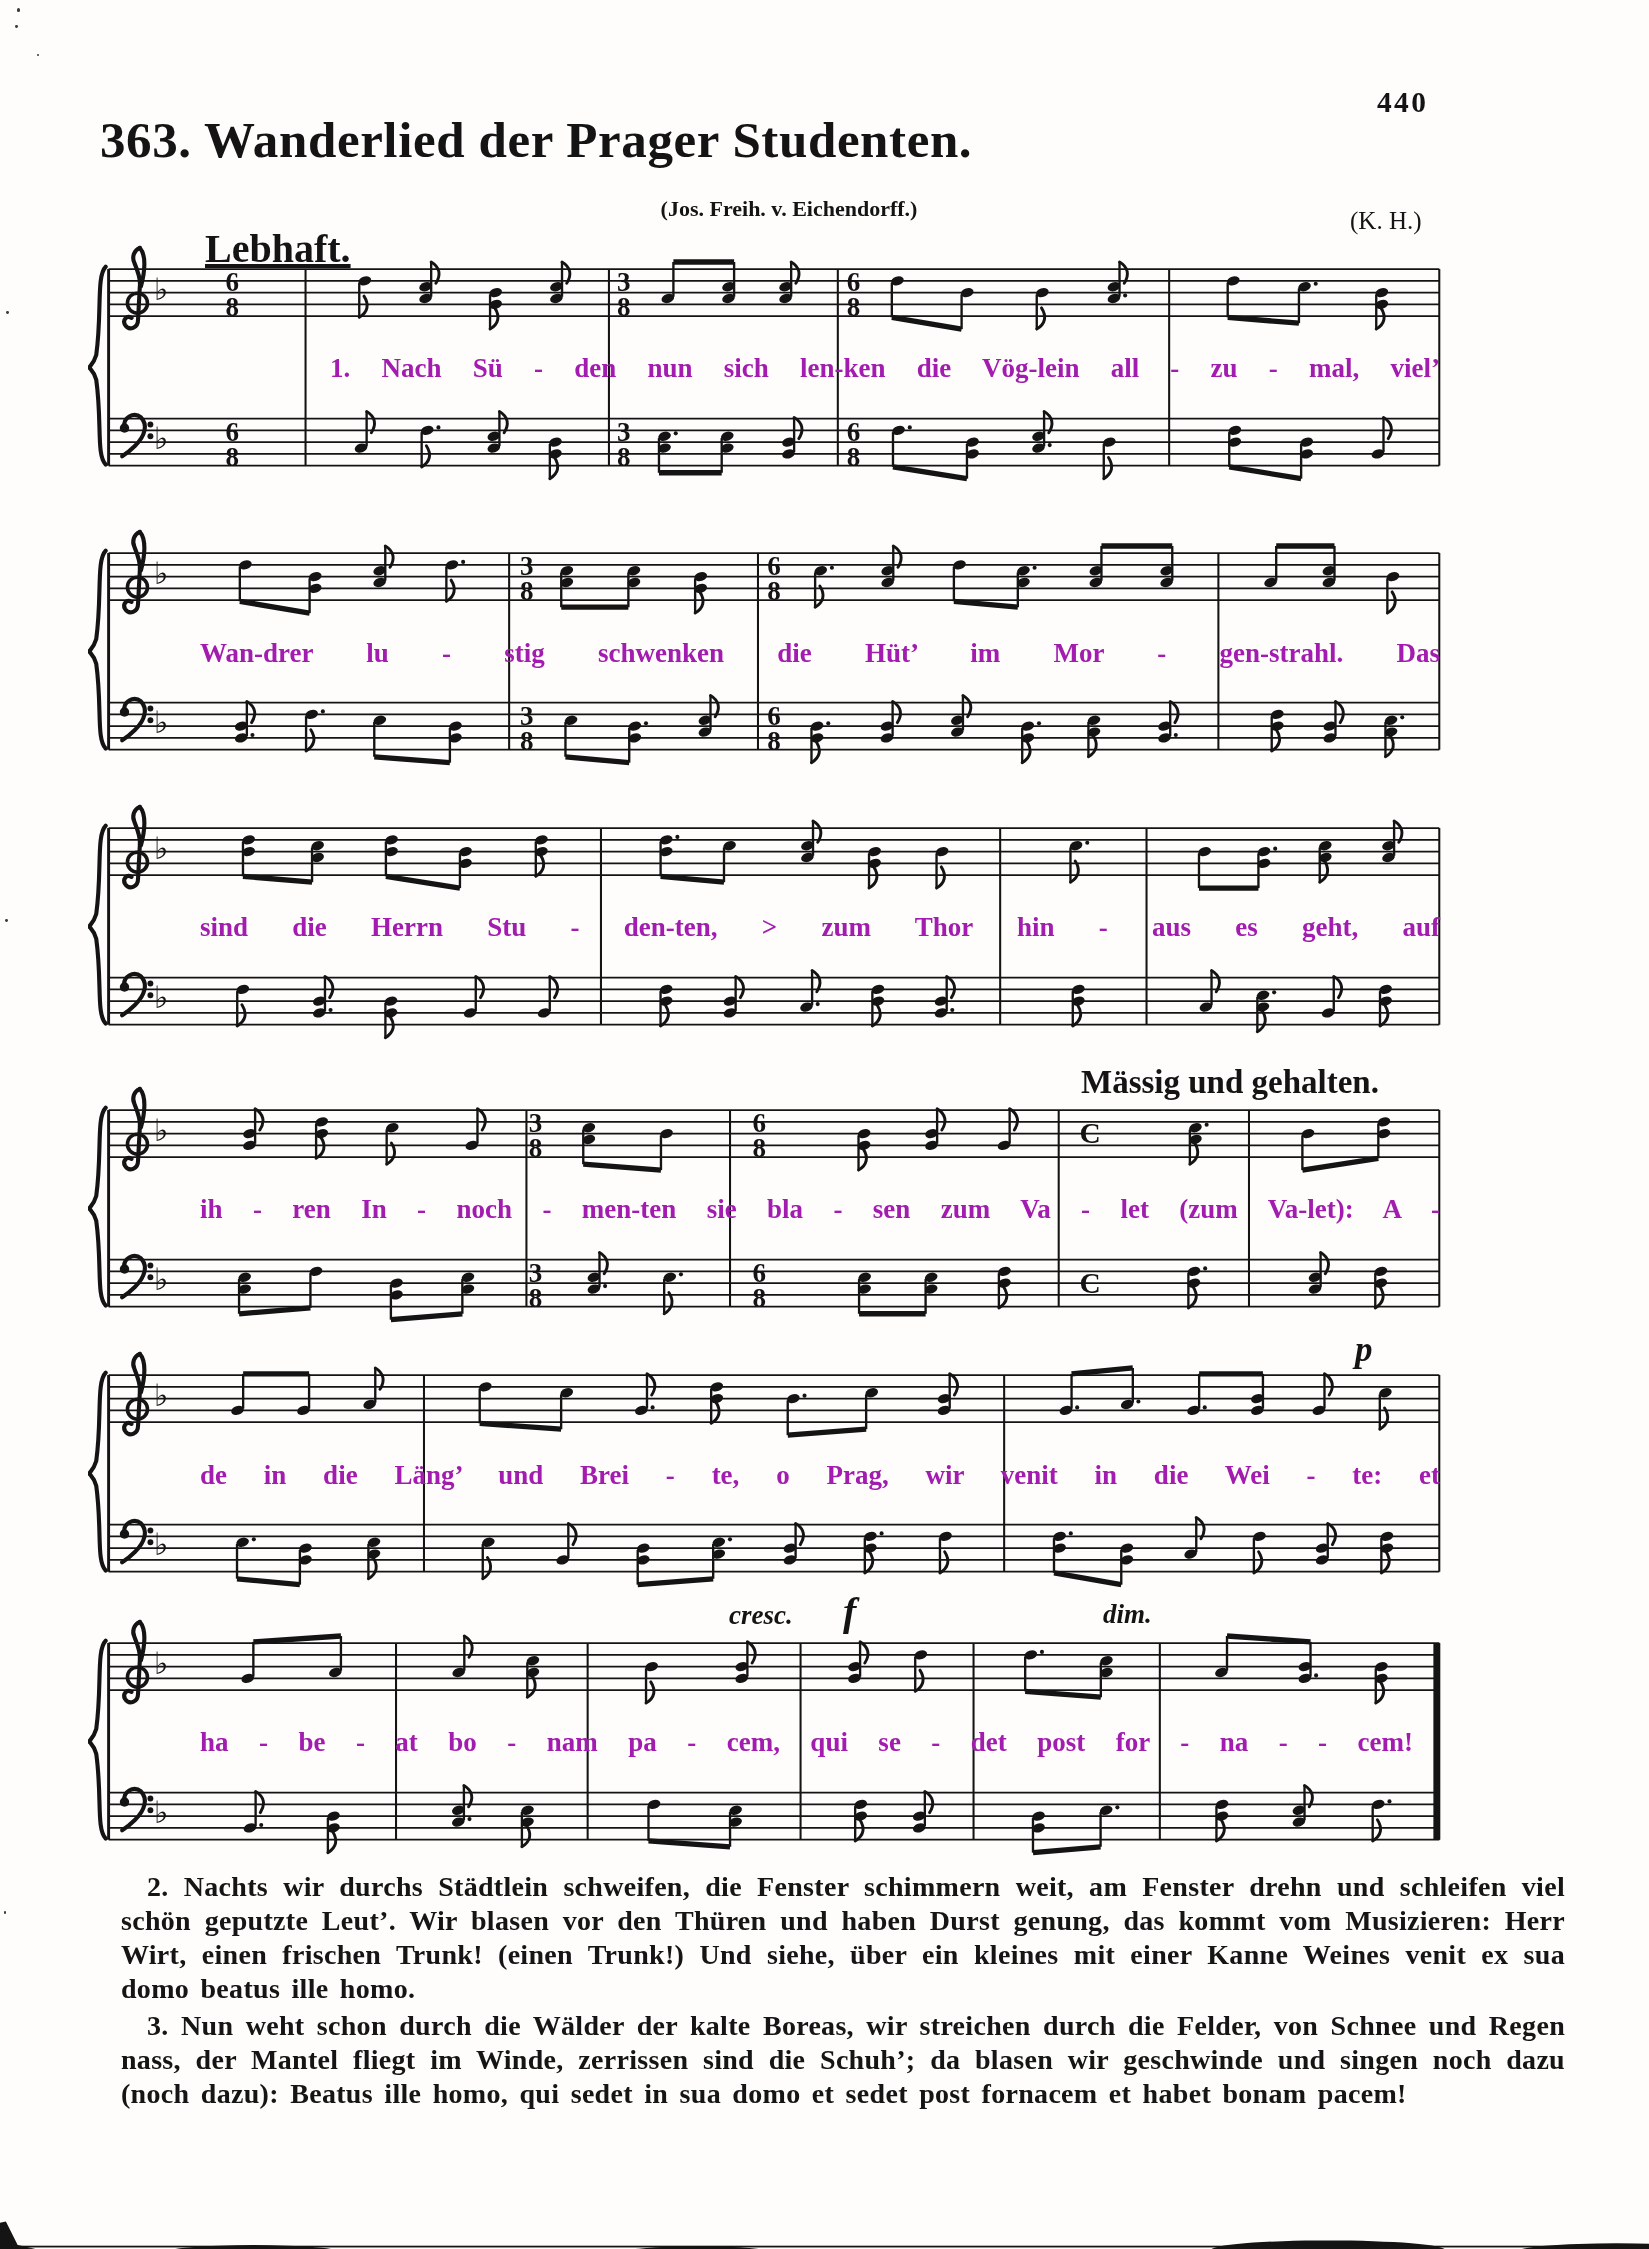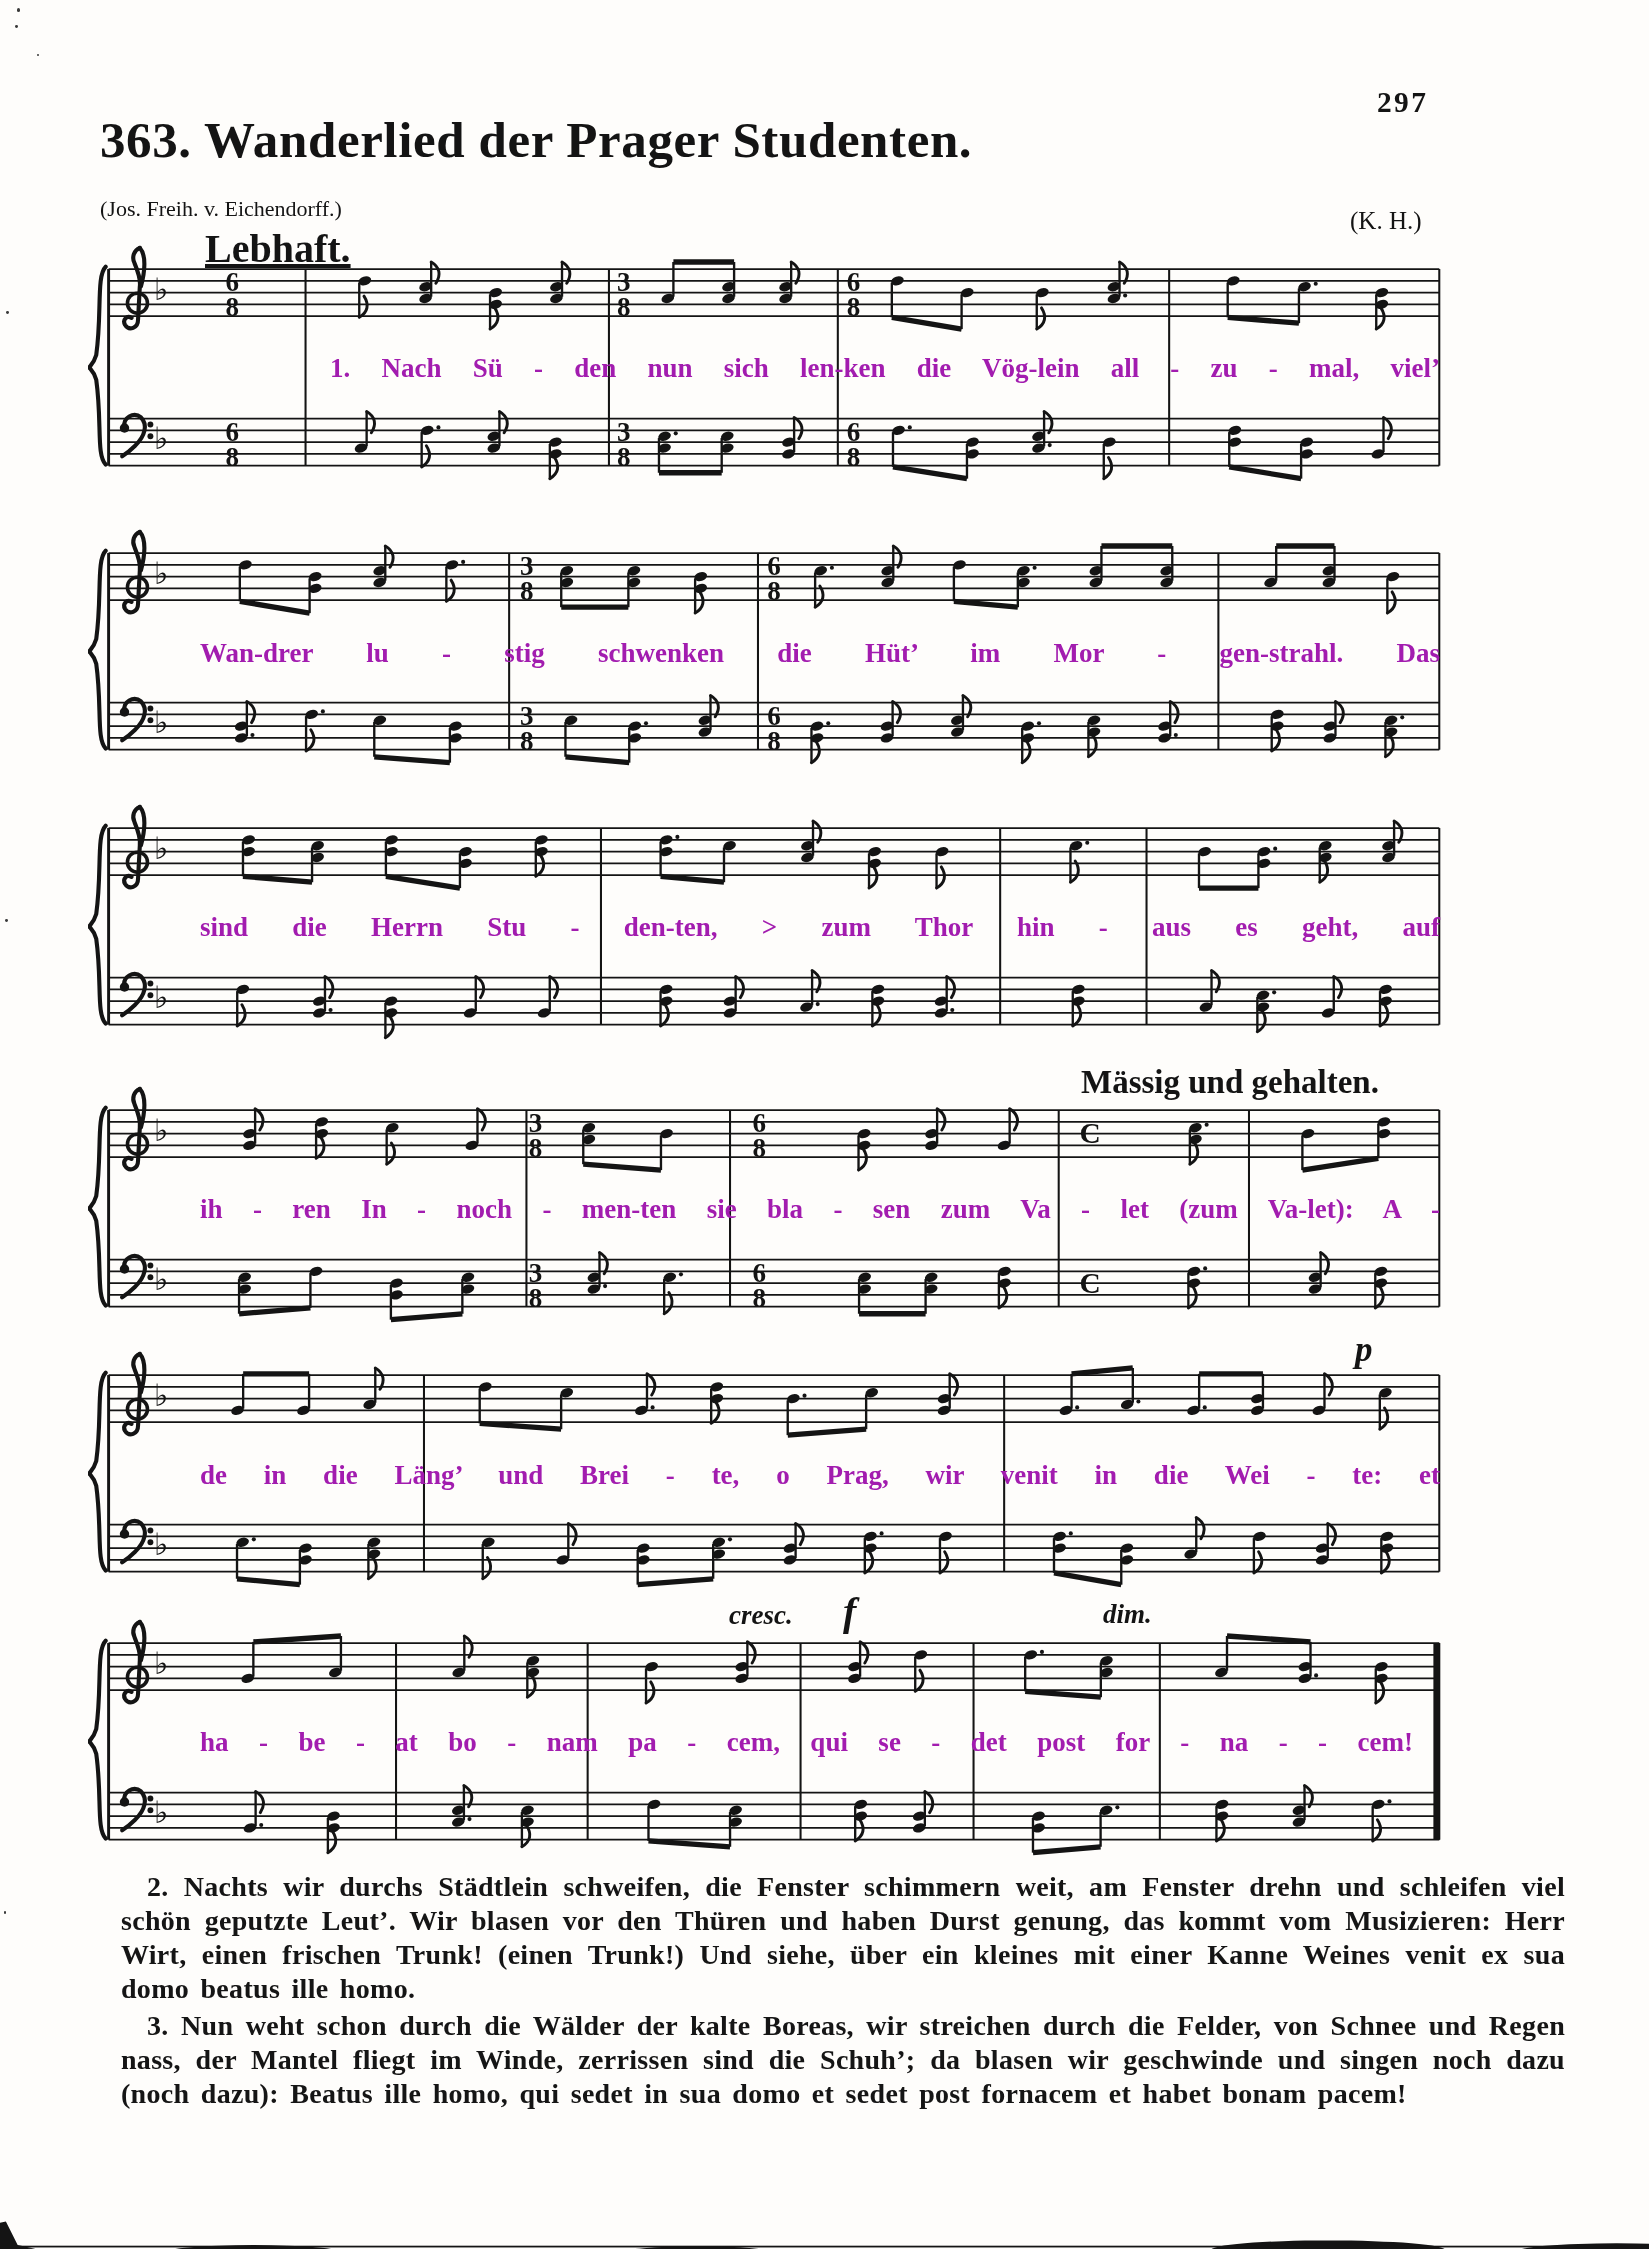--- a/index.html
+++ b/index.html
@@ -4,21 +4,21 @@
 <style>
   html,body{margin:0;padding:0;}
   body{
     width:1649px;height:2250px;position:relative;overflow:hidden;
     background:#fefdfb;color:#141414;
     font-family:"Liberation Serif", serif;
   }
   .abs{position:absolute;}
   #page-number{left:1377px;top:86px;font-size:29.4px;font-weight:bold;letter-spacing:2.4px;}
   #title{left:100px;top:111px;width:1378px;font-size:51px;font-weight:bold;letter-spacing:0.6px;white-space:nowrap;}
-  #subtitle{left:100px;top:196px;width:1378px;text-align:left;font-size:22px;font-weight:normal;}
+  #subtitle{left:100px;top:196px;width:1378px;text-align:center;font-size:22px;font-weight:bold;}
   #credit{left:1350px;top:207px;font-size:25px;}
   #tempo{left:205px;top:225px;font-size:40px;font-weight:bold;text-decoration:underline;}
   .music{position:absolute;left:88px;width:1366px;height:283px;}
   .lyrics{
     position:absolute;height:34px;line-height:34px;
     font-size:27px;font-weight:bold;color:#a21caf;
     text-align:justify;text-align-last:justify;white-space:nowrap;
   }
   .marking{font-weight:bold;font-size:33px;}
   .dyn-i{font-style:italic;font-size:27px;font-weight:bold;text-align:right;}
@@ -30,21 +30,21 @@
   }
   .ts{font-family:"Liberation Serif",serif;font-weight:bold;font-size:46px;text-anchor:middle;fill:#141414;}
   .ts-c{font-family:"Liberation Serif",serif;font-weight:bold;font-size:50px;text-anchor:middle;fill:#141414;}
   .flat{font-family:"DejaVu Sans",sans-serif;font-size:52px;fill:#141414;text-anchor:middle;}
   .speck{position:absolute;background:#3a3a3a;border-radius:50%;}
   #bottom-artifact{position:absolute;left:0;top:2219px;width:1649px;height:31px;}
 </style>
 </head>
 <body>
 
-<div class="abs" id="page-number">297</div>
+<div class="abs" id="page-number">440</div>
 <div class="abs" id="title">363. Wanderlied der Prager Studenten.</div>
 <div class="abs" id="subtitle">(Jos. Freih. v. Eichendorff.)</div>
 <div class="abs" id="credit">(K. H.)</div>
 <div class="abs" id="tempo">Lebhaft.</div>
 
 <svg class="music" style="top:230px" viewBox="0 0 2320 480">
   <g>
     
     
     

